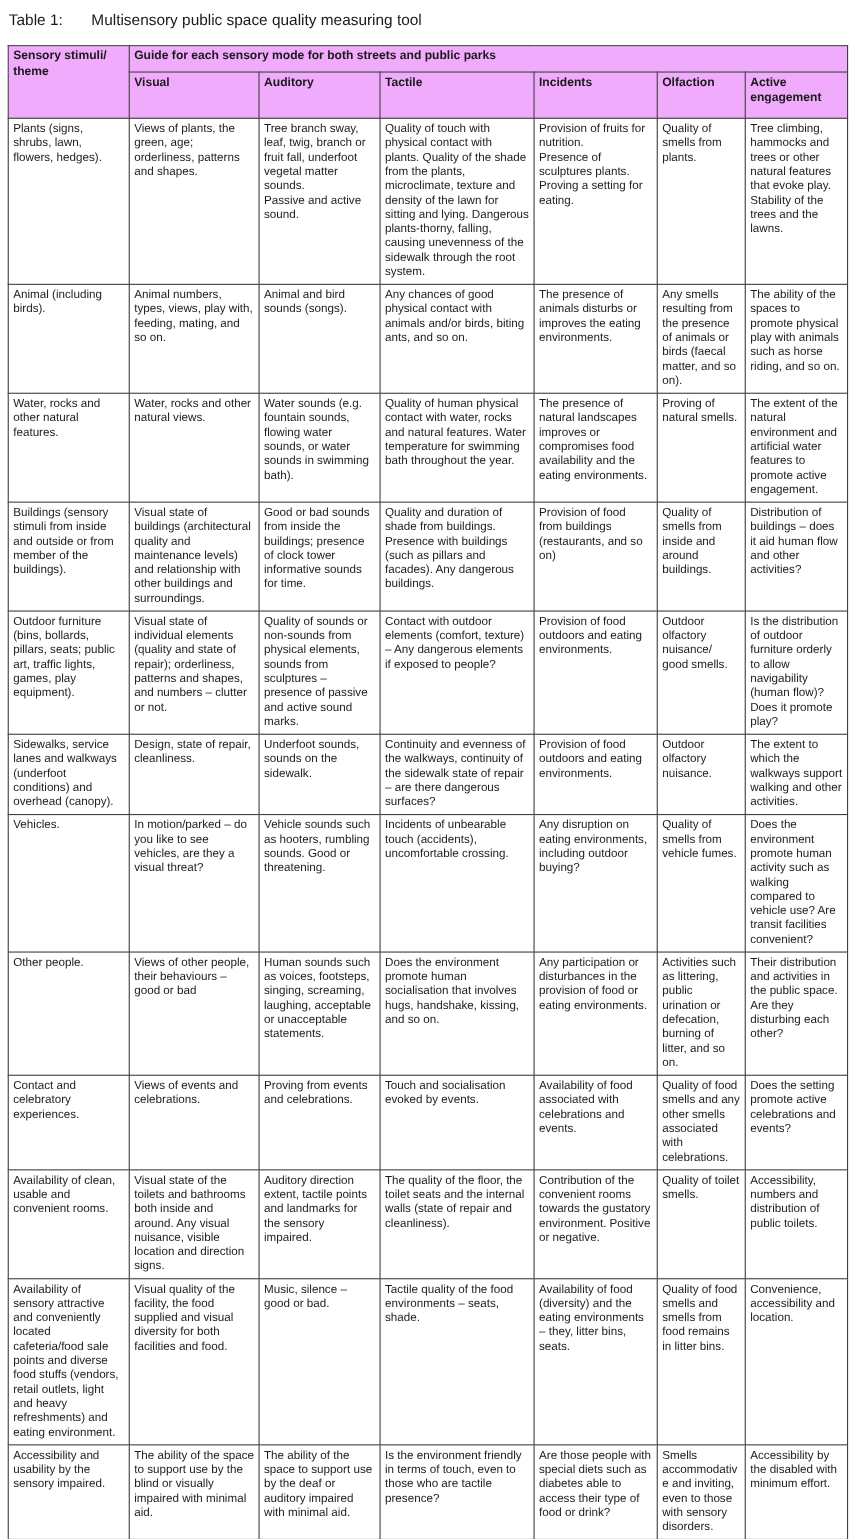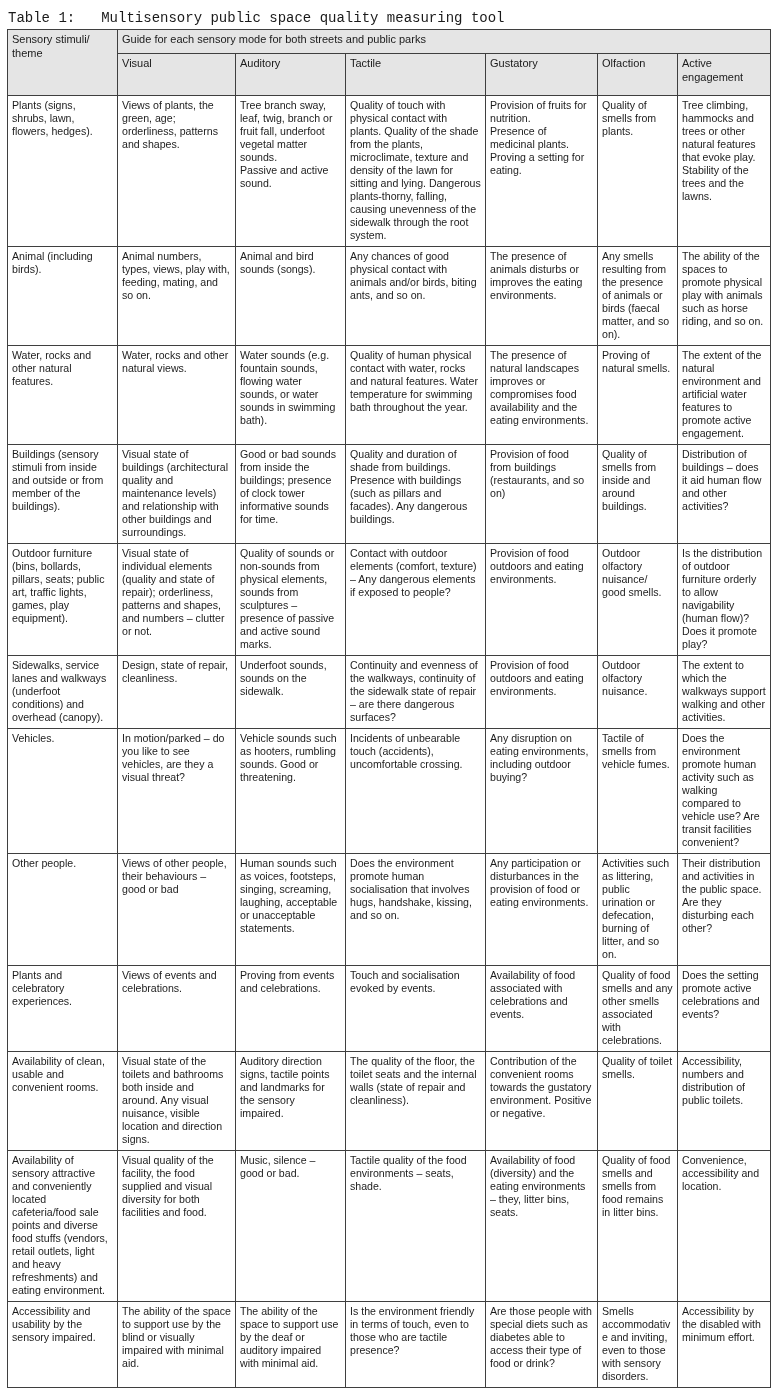--- a/index.html
+++ b/index.html
@@ -11,44 +11,43 @@
   }
   .page {
     width: 777px;
     box-sizing: border-box;
     padding: 8px 7px 6px 7px;
     background: #ffffff;
   }
   .title-line {
     font-size: 14px;
     line-height: 17px;
-    margin: 2px 0 2px 1px;
+    margin: 2px 0 14px 1px;
     color: #1a1a1a;
     white-space: nowrap;
-    font-family: Liberation Mono, monospace;
   }
   .title-label { margin-right: 26px; }
   table.ms-table {
     border-collapse: collapse;
     table-layout: fixed;
     width: 763px;
   }
   table.ms-table th, table.ms-table td {
     border: 1px solid #3f3f3f;
     vertical-align: top;
     text-align: left;
     padding: 3px 4px 4px 4px;
     font-size: 10.6px;
     line-height: 13px;
     white-space: pre-line;
     overflow-wrap: break-word;
   }
   table.ms-table th {
-    background: #e5e5e5;
-    font-weight: normal;
+    background: #f0abfc;
+    font-weight: bold;
     font-size: 11px;
     line-height: 13.5px;
     color: #1a1a1a;
   }
   th.span-header { height: 16px; margin-top: 12px; }
   th.mode-header { height: 34px; vertical-align: top; padding-top: 8px; }
   th.corner-header { vertical-align: top; }
   td.theme-cell { }
 </style>
 </head>
@@ -73,34 +72,34 @@
     <thead>
       <tr>
         <th class="corner-header" rowspan="2">Sensory stimuli/
 theme</th>
         <th class="span-header" colspan="6">Guide for each sensory mode for both streets and public parks</th>
       </tr>
       <tr>
         <th class="mode-header">Visual</th>
         <th class="mode-header">Auditory</th>
         <th class="mode-header">Tactile</th>
-        <th class="mode-header">Gustatory</th>
+        <th class="mode-header">Incidents</th>
         <th class="mode-header">Olfaction</th>
         <th class="mode-header">Active engagement</th>
       </tr>
     </thead>
     <tbody>
         <tr>
           <td class="theme-cell">Plants (signs, shrubs, lawn, flowers, hedges).</td>
           <td class="cell">Views of plants, the green, age; orderliness, patterns and shapes.</td>
           <td class="cell">Tree branch sway, leaf, twig, branch or fruit fall, underfoot vegetal matter sounds.
 Passive and active sound.</td>
           <td class="cell">Quality of touch with physical contact with plants. Quality of the shade from the plants, microclimate, texture and density of the lawn for sitting and lying. Dangerous plants-thorny, falling, causing unevenness of the sidewalk through the root system.</td>
           <td class="cell">Provision of fruits for nutrition.
-Presence of medicinal plants.
+Presence of sculptures plants.
 Proving a setting for eating.</td>
           <td class="cell">Quality of smells from plants.</td>
           <td class="cell">Tree climbing, hammocks and trees or other natural features that evoke play. Stability of the trees and the lawns.</td>
         </tr>
         <tr>
           <td class="theme-cell">Animal (including birds).</td>
           <td class="cell">Animal numbers, types, views, play with, feeding, mating, and so on.</td>
           <td class="cell">Animal and bird sounds (songs).</td>
           <td class="cell">Any chances of good physical contact with animals and/or birds, biting ants, and so on.</td>
           <td class="cell">The presence of animals disturbs or improves the eating environments.</td>
@@ -142,45 +141,45 @@
           <td class="cell">Provision of food outdoors and eating environments.</td>
           <td class="cell">Outdoor olfactory nuisance.</td>
           <td class="cell">The extent to which the walkways support walking and other activities.</td>
         </tr>
         <tr>
           <td class="theme-cell">Vehicles.</td>
           <td class="cell">In motion/parked – do you like to see vehicles, are they a visual threat?</td>
           <td class="cell">Vehicle sounds such as hooters, rumbling sounds. Good or threatening.</td>
           <td class="cell">Incidents of unbearable touch (accidents), uncomfortable crossing.</td>
           <td class="cell">Any disruption on eating environments, including outdoor buying?</td>
-          <td class="cell">Tactile of smells from vehicle fumes.</td>
+          <td class="cell">Quality of smells from vehicle fumes.</td>
           <td class="cell">Does the environment promote human activity such as walking compared to vehicle use? Are transit facilities convenient?</td>
         </tr>
         <tr>
           <td class="theme-cell">Other people.</td>
           <td class="cell">Views of other people, their behaviours – good or bad</td>
           <td class="cell">Human sounds such as voices, footsteps, singing, screaming, laughing, acceptable or unacceptable statements.</td>
           <td class="cell">Does the environment promote human socialisation that involves hugs, handshake, kissing, and so on.</td>
           <td class="cell">Any participation or disturbances in the provision of food or eating environments.</td>
           <td class="cell">Activities such as littering, public urination or defecation, burning of litter, and so on.</td>
           <td class="cell">Their distribution and activities in the public space. Are they disturbing each other?</td>
         </tr>
         <tr>
-          <td class="theme-cell">Plants and celebratory experiences.</td>
+          <td class="theme-cell">Contact and celebratory experiences.</td>
           <td class="cell">Views of events and celebrations.</td>
           <td class="cell">Proving from events and celebrations.</td>
           <td class="cell">Touch and socialisation evoked by events.</td>
           <td class="cell">Availability of food associated with celebrations and events.</td>
           <td class="cell">Quality of food smells and any other smells associated with celebrations.</td>
           <td class="cell">Does the setting promote active celebrations and events?</td>
         </tr>
         <tr>
           <td class="theme-cell">Availability of clean, usable and convenient rooms.</td>
           <td class="cell">Visual state of the toilets and bathrooms both inside and around. Any visual nuisance, visible location and direction signs.</td>
-          <td class="cell">Auditory direction signs, tactile points and landmarks for the sensory impaired.</td>
+          <td class="cell">Auditory direction extent, tactile points and landmarks for the sensory impaired.</td>
           <td class="cell">The quality of the floor, the toilet seats and the internal walls (state of repair and cleanliness).</td>
           <td class="cell">Contribution of the convenient rooms towards the gustatory environment. Positive or negative.</td>
           <td class="cell">Quality of toilet smells.</td>
           <td class="cell">Accessibility, numbers and distribution of public toilets.</td>
         </tr>
         <tr>
           <td class="theme-cell">Availability of sensory attractive and conveniently located cafeteria/food sale points and diverse food stuffs (vendors, retail outlets, light and heavy refreshments) and eating environment.</td>
           <td class="cell">Visual quality of the facility, the food supplied and visual diversity for both facilities and food.</td>
           <td class="cell">Music, silence – good or bad.</td>
           <td class="cell">Tactile quality of the food environments – seats, shade.</td>

